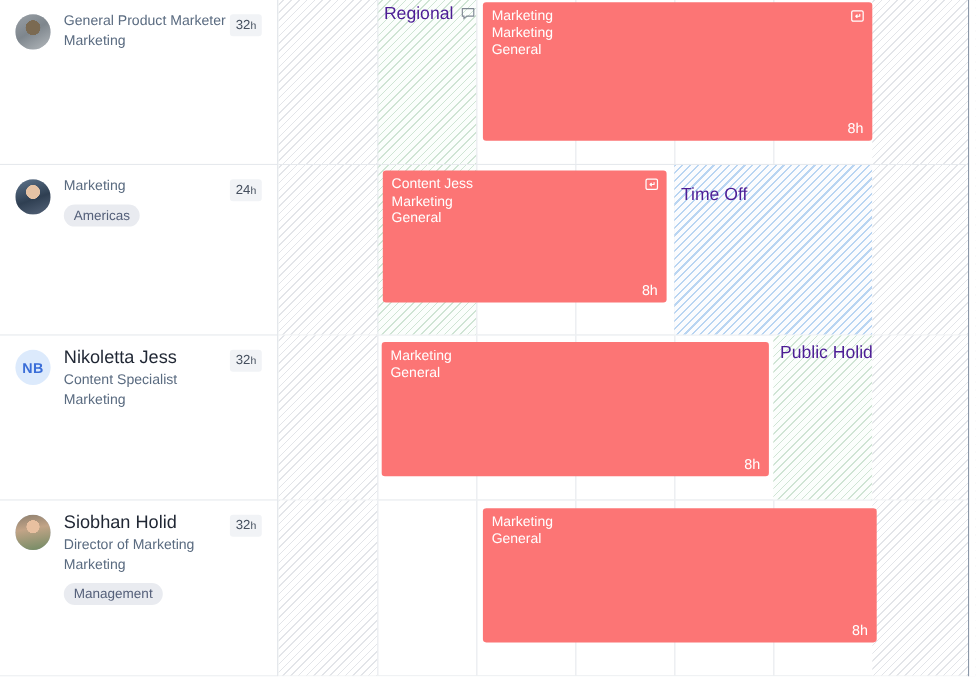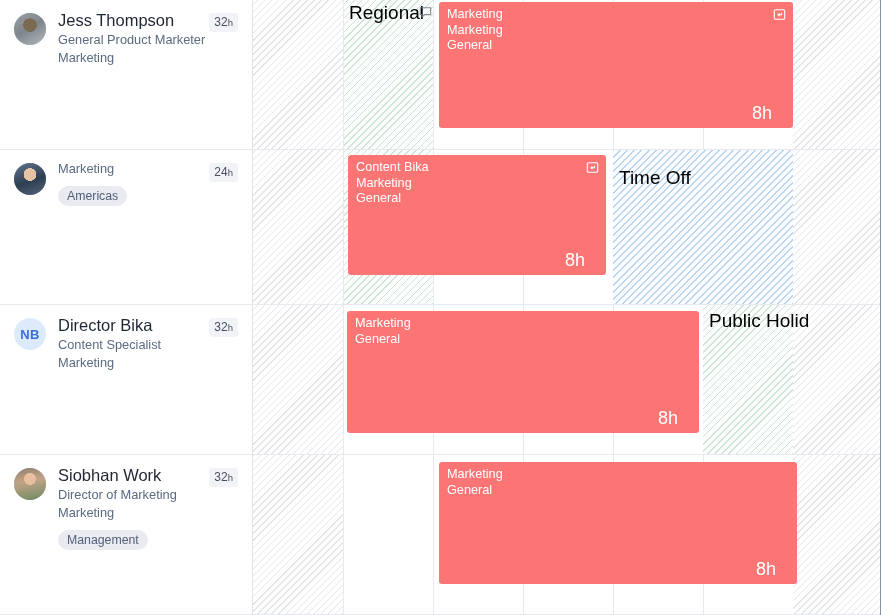--- a/index.html
+++ b/index.html
@@ -176,22 +176,22 @@
     background-image: repeating-linear-gradient(
       -45deg,
       #b9d5f2 0px, #b9d5f2 1.4px,
       #fbfcfe 1.4px, #fbfcfe 5px
     );
   }
 
   .ooband-label {
     position: absolute;
     top: 5px;
-    font-size: 19px;
-    color: #000000;
+    font-size: 16px;
+    color: #4c1d95;
     line-height: 16px;
     white-space: nowrap;
     pointer-events: none;
   }
 
   .band-note-icon {
     position: absolute;
     top: 6px;
     width: 13px; height: 13px;
     opacity: .85;
@@ -207,23 +207,23 @@
     overflow: hidden;
   }
   .shift .line {
     font-size: 12.7px;
     line-height: 15.6px;
     white-space: nowrap;
     color: #ffffff;
   }
   .shift .dur {
     position: absolute;
-    right: 21px;
+    right: 8px;
     bottom: 4px;
-    font-size: 18px;
+    font-size: 13px;
     color: #ffffff;
   }
   .shift .note-icon {
     position: absolute;
     right: 7px;
     top: 6px;
     width: 13px;
     height: 13px;
   }
 
@@ -245,21 +245,20 @@
 
   <aside class="sidebar">
 
     <div class="emp-row r0">
       <div class="hours-badge"><span>32</span><span class="hsuf">h</span></div>
       <div class="emp-inner">
         <div class="avatar photo av-a">
           <div class="ph"></div>
         </div>
         <div class="emp-text">
-          <div class="emp-name">Jess Thompson</div>
           <div class="emp-role">General Product Marketer</div>
           <div class="emp-dept">Marketing</div>
         </div>
       </div>
     </div>
 
     <div class="emp-row r1">
       <div class="hours-badge"><span>24</span><span class="hsuf">h</span></div>
       <div class="emp-inner">
         <div class="avatar photo av-b">
@@ -272,35 +271,35 @@
       </div>
     </div>
 
     <div class="emp-row r2">
       <div class="hours-badge"><span>32</span><span class="hsuf">h</span></div>
       <div class="emp-inner">
         <div class="avatar initials">
           <span>NB</span>
         </div>
         <div class="emp-text">
-          <div class="emp-name">Director Bika</div>
+          <div class="emp-name">Nikoletta Jess</div>
           <div class="emp-role">Content Specialist</div>
           <div class="emp-dept">Marketing</div>
         </div>
       </div>
     </div>
 
     <div class="emp-row r3">
       <div class="hours-badge"><span>32</span><span class="hsuf">h</span></div>
       <div class="emp-inner">
         <div class="avatar photo av-c">
           <div class="ph"></div>
         </div>
         <div class="emp-text">
-          <div class="emp-name">Siobhan Work</div>
+          <div class="emp-name">Siobhan Holid</div>
           <div class="emp-role">Director of Marketing</div>
           <div class="emp-dept">Marketing</div>
           <span class="tag">Management</span>
         </div>
       </div>
     </div>
   </aside>
 
   <section class="grid">
 
@@ -337,21 +336,21 @@
       <div class="vline" style="left:90px;"></div>
       <div class="vline" style="left:180px;"></div>
       <div class="vline" style="left:270px;"></div>
       <div class="vline" style="left:360px;"></div>
       <div class="hatch-blue" style="left:360px;width:180px;"></div>
       <div class="hatch-gray" style="left:540px;width:94px;"></div>
 
       <div class="ooband-label" style="left:366px;top:20px;">Time Off</div>
 
       <div class="shift" style="left:95px;top:5px;width:258px;height:120px;">
-        <div class="line">Content Bika</div>
+        <div class="line">Content Jess</div>
         <div class="line">Marketing</div>
         <div class="line">General</div>
         <svg class="note-icon" viewBox="0 0 16 16">
           <rect x="1.6" y="2.2" width="12.8" height="11.6" rx="1.6" fill="none" stroke="#ffffff" stroke-width="1.4"></rect>
           <path d="M10.6 6.2v2.1H6.2M7.6 6.9 6.1 8.3l1.5 1.4" fill="none" stroke="#ffffff" stroke-width="1.3" stroke-linecap="round" stroke-linejoin="round"></path>
         </svg>
         <div class="dur">8h</div>
       </div>
     </div>
 

